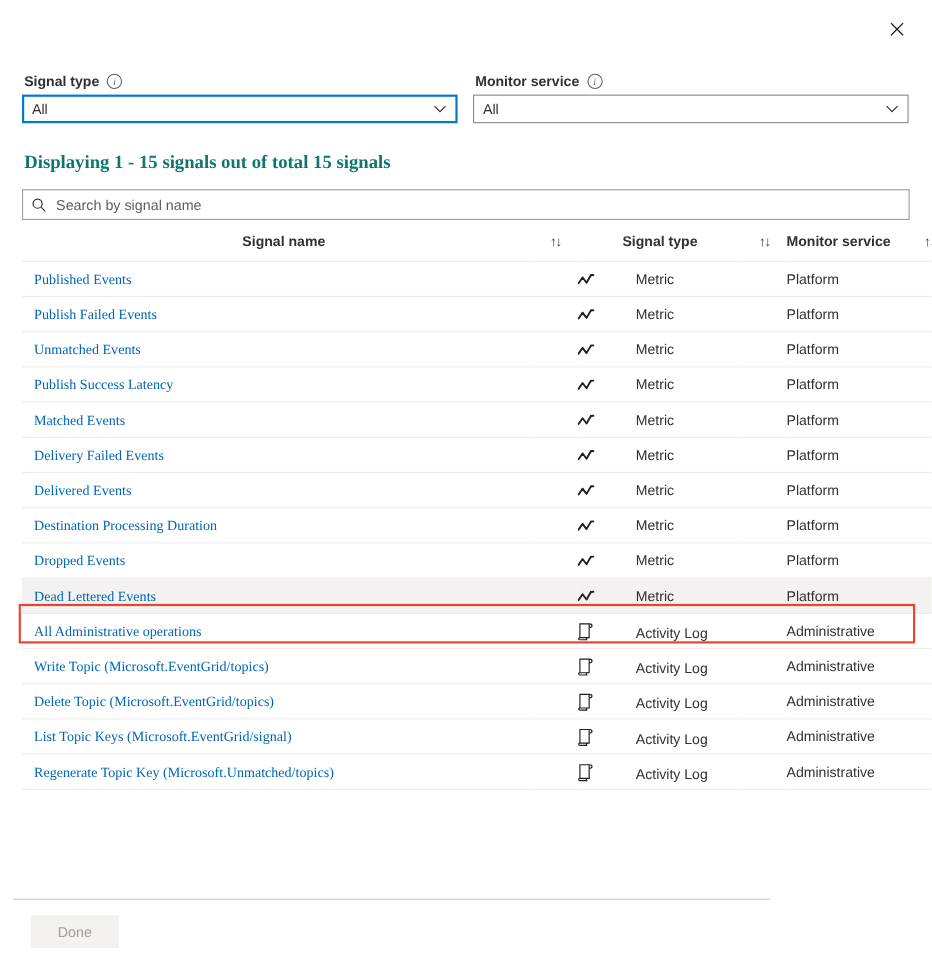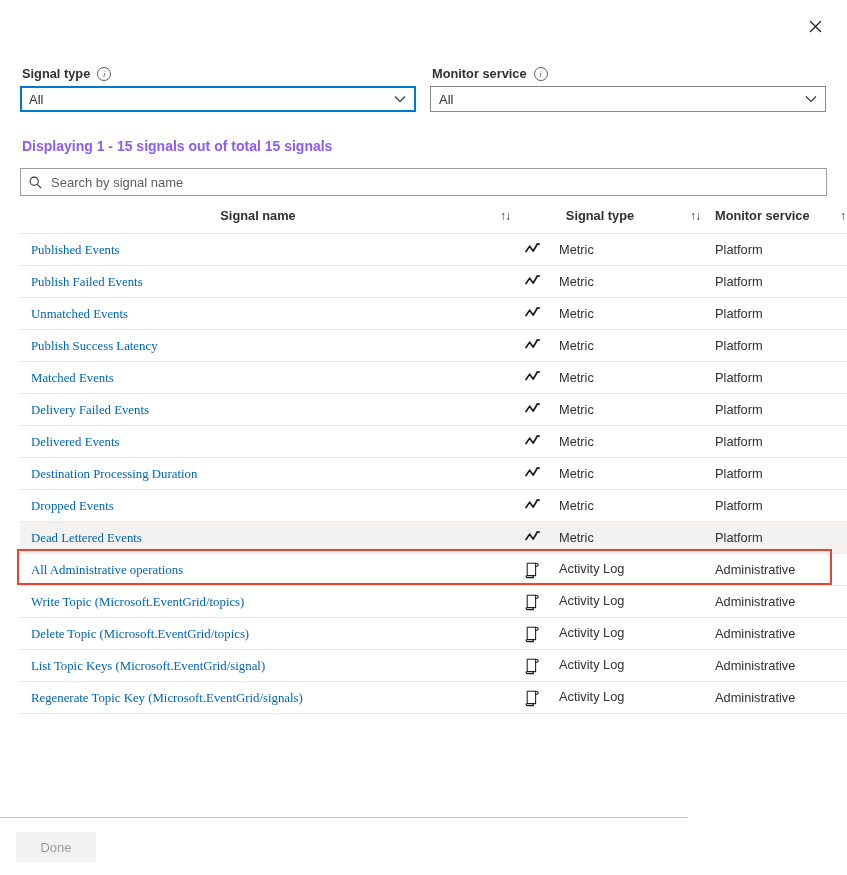--- a/index.html
+++ b/index.html
@@ -115,24 +115,25 @@
   .dropdown .chevron {
     position: absolute;
     right: 8px;
     top: 50%;
     transform: translateY(-50%);
     pointer-events: none;
   }
 
   
   .count-text {
-    font-size: 14px;
+    font-size: 17px;
     font-weight: 600;
-    color: #8b5cf6;
+    color: #0f766e;
     margin: 26px 0 0 2px;
+    font-family: Liberation Serif, serif;
   }
 
   
   .search-box {
     margin-top: 14px;
     height: 28px;
     border: 1px solid #a19f9d;
     background: #ffffff;
     display: flex;
     align-items: center;
@@ -204,21 +205,22 @@
   .signal-link {
     color: #0065b3;
     text-decoration: none;
     font-size: 12.8px;
     cursor: pointer;
     font-family: Liberation Serif, serif;
   }
 
   .type-cell {
     display: flex;
-    align-items: flex-start;
+    align-items: flex-end;
+    gap: 19px;
   }
   .type-icon {
     width: 22px;
     flex: none;
     display: flex;
     align-items: center;
     justify-content: flex-start;
     margin-right: 12px;
   }
 
@@ -233,21 +235,21 @@
     left: 17px;
     top: 538px;
     width: 815px;
     height: 36px;
     box-sizing: border-box;
   }
 
   
   .panel-footer {
     position: absolute;
-    left: 0;
+    left: 12px;
     bottom: 0;
     width: 688px;
     height: 58px;
     border-top: 1px solid #c8c6c4;
     background: #ffffff;
   }
   .done-btn {
     position: absolute;
     left: 16px;
     top: 14px;
@@ -569,21 +571,21 @@
                     <path d="M2.2 14.6 q-1.1 0 -1.1 1.0 q0 1.0 1.1 1.0 H9.0 q-1.0 0 -1.0 -1.0 q0 -1.0 1.0 -1.0"></path>
                   </g>
                 </svg>
               </span>
               <span>Activity Log</span>
             </div>
           </td>
           <td class="col-svc">Administrative</td>
         </tr>
         <tr>
-          <td class="col-name"><a class="signal-link">Regenerate Topic Key (Microsoft.EventGrid/signals)</a></td>
+          <td class="col-name"><a class="signal-link">Regenerate Topic Key (Microsoft.Unmatched/topics)</a></td>
           <td class="col-sort1"></td>
           <td class="col-type" colspan="2">
             <div class="type-cell">
               <span class="type-icon">
                 <svg width="15" height="18" viewBox="0 0 15 18">
                   <g stroke="#201f1e" stroke-width="1.05" fill="none">
                     <path d="M2.2 2.2 H10.6 V14.6 H2.2 Z"></path>
                     <path d="M10.6 2.2 q2.6 0 2.6 1.6 q0 1.6 -2.6 1.6"></path>
                     <path d="M2.2 14.6 q-1.1 0 -1.1 1.0 q0 1.0 1.1 1.0 H9.0 q-1.0 0 -1.0 -1.0 q0 -1.0 1.0 -1.0"></path>
                   </g>

